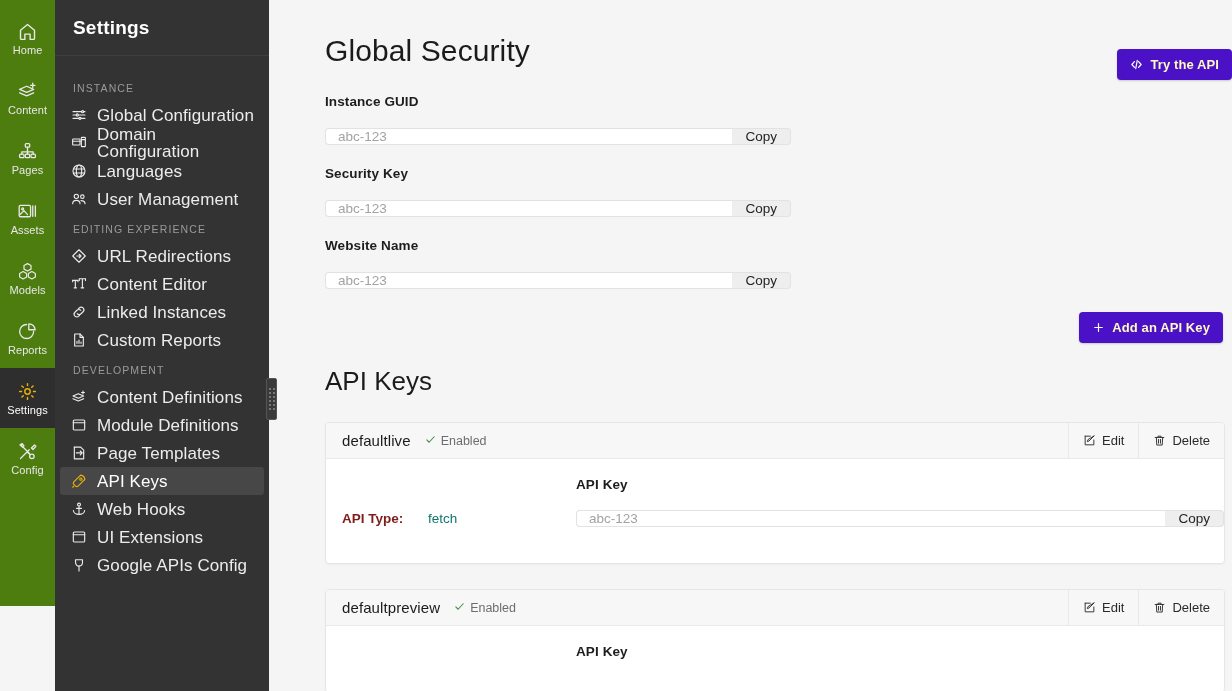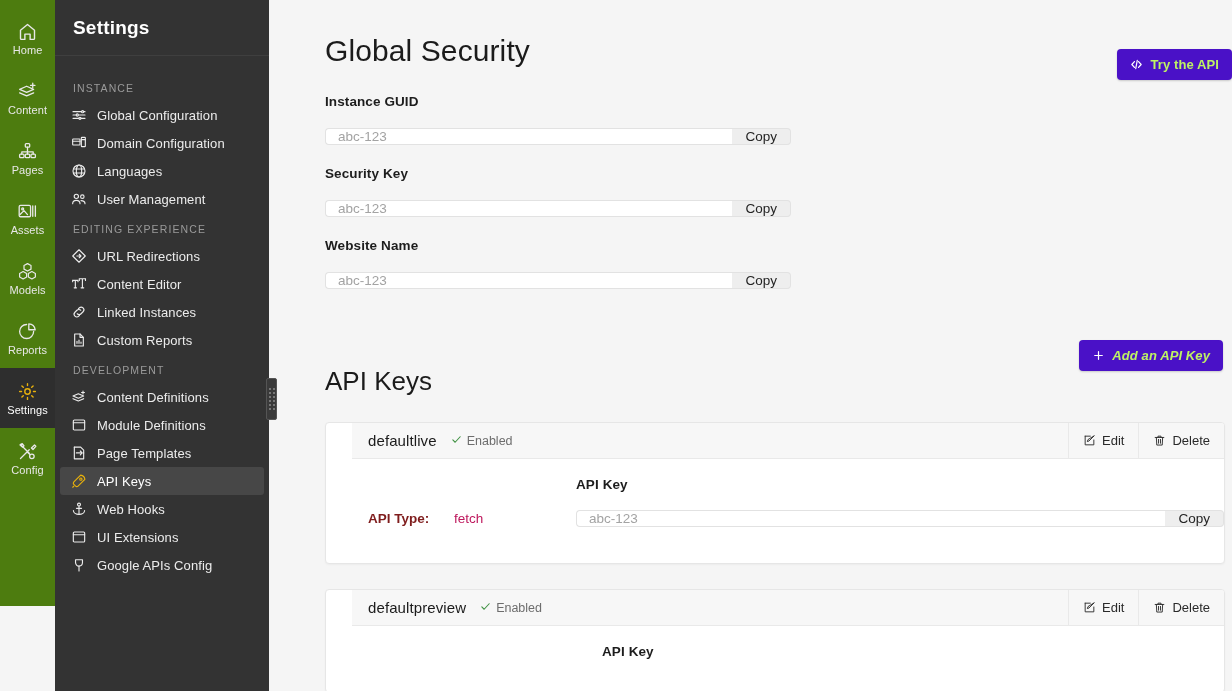--- a/index.html
+++ b/index.html
@@ -48,21 +48,21 @@
     padding: 10px 18px 7px 18px; text-transform: uppercase;
   }
   .nav-item {
     display: flex; align-items: center; gap: 10px;
     height: 28px; margin: 0 5px; padding: 0 10px;
     border-radius: 3px; cursor: pointer;
   }
   .nav-item.active { background: #474747; }
   .nav-item .nav-icon { width: 17px; height: 17px; display: flex; align-items: center; justify-content: center; flex: 0 0 17px; }
   .nav-item .nav-icon svg { width: 16px; height: 16px; display: block; }
-  .nav-item .nav-label { color: #ececec; font-size: 13px; line-height: 1; letter-spacing: .1px; }
+  .nav-item .nav-label { color: #ececec; font-size: 17px; line-height: 1; letter-spacing: .1px; }
   .nav-item.active .nav-label { color: #ffffff; }
 
   .drag-handle {
     position: absolute; right: -8px; top: 378px;
     width: 11px; height: 42px;
     background: #3a3a3a;
     border: 1px solid #555;
     border-radius: 2px;
     display: grid; grid-template-columns: 1fr 1fr; align-content: center;
     gap: 2px 2px; padding: 3px 2px;
@@ -75,27 +75,27 @@
     flex: 1; height: 691px; background: #f5f5f5;
     padding: 34px 0 0 56px;
     overflow: hidden; position: relative;
   }
   .page-head { display: flex; align-items: flex-start; }
   .page-title { font-size: 30px; color: #1b1b1b; font-weight: normal; letter-spacing: .1px; }
   .api-title { font-size: 26px; color: #1b1b1b; font-weight: normal; }
 
   .btn-primary {
     position: absolute; display: inline-flex; align-items: center; gap: 7px;
-    background: #4a11c7; color: #bef264; border: none; border-radius: 4px;
+    background: #4a11c7; color: #fef9c3; border: none; border-radius: 4px;
     font-size: 13px; font-weight: bold; font-family: "Liberation Sans", sans-serif;
     padding: 8px 13px; cursor: pointer; letter-spacing: .1px;
     box-shadow: 0 1px 2px rgba(0,0,0,.18);
   }
   #try-api-btn { top: 49px; right: 0px; }
-  #add-key-btn { top: 340px; right: 9px; font-style: italic; }
+  #add-key-btn { top: 312px; right: 9px; }
   .btn-primary svg { width: 13px; height: 13px; display: block; }
 
   
   .fields { margin-top: 26px; display: flex; flex-wrap: wrap; }
   .field { width: 466px; margin-bottom: 11px; }
   .field-label { font-size: 13.5px; color: #1d1d1d; font-weight: bold; margin-bottom: 8px; letter-spacing: .1px; }
   .input-row { display: flex; align-items: center; height: 38px; }
   .input-row input {
     flex: 1; min-width: 0;
     border: 1px solid #e2e2e2; border-right: none;
@@ -116,21 +116,20 @@
 
   .api-head { margin-top: 56px; }
 
   
   .key-card {
     width: 900px; margin-top: 25px;
     background: #ffffff;
     border: 1px solid #e6e6e6; border-radius: 4px;
     box-shadow: 0 1px 2px rgba(0,0,0,.04);
     overflow: hidden;
-    padding-left: 26px;
   }
   .key-card-head {
     height: 36px; display: flex; align-items: center;
     background: #f7f7f7; border-bottom: 1px solid #e9e9e9;
     padding-left: 16px;
   }
   .key-name { font-size: 15px; color: #1b1b1b; letter-spacing: .1px; }
   .key-status { display: inline-flex; align-items: flex-start; gap: 5px; margin-left: 14px; }
   .key-status svg { width: 11px; height: 11px; display: block; }
   .key-status span { font-size: 12.5px; color: #6d6d6d; }
@@ -140,21 +139,21 @@
     padding: 0 14px; background: none; border: none;
     border-left: 1px solid #e9e9e9;
     font-size: 13px; color: #2a2a2a; cursor: pointer;
     font-family: "Liberation Sans", sans-serif;
   }
   .head-btn svg { width: 13px; height: 13px; display: block; }
 
   .key-card-body { display: flex; padding: 18px 0 26px 0; }
   .type-col { width: 250px; padding-left: 16px; display: flex; align-items: center; padding-top: 22px; }
   .type-label { font-size: 13.5px; color: #7f1d1d; font-weight: bold; width: 86px; }
-  .type-value { font-size: 13.5px; color: #be185d; }
+  .type-value { font-size: 13.5px; color: #0f766e; }
   .keyval-col { flex: 1; padding-right: 0px; }
   .keyval-col .field-label { margin-bottom: 7px; }
   .keyval-col .input-row { width: 648px; }
 </style>
 </head>
 <body>
 
 <div class="app">
 
   <nav class="rail">

